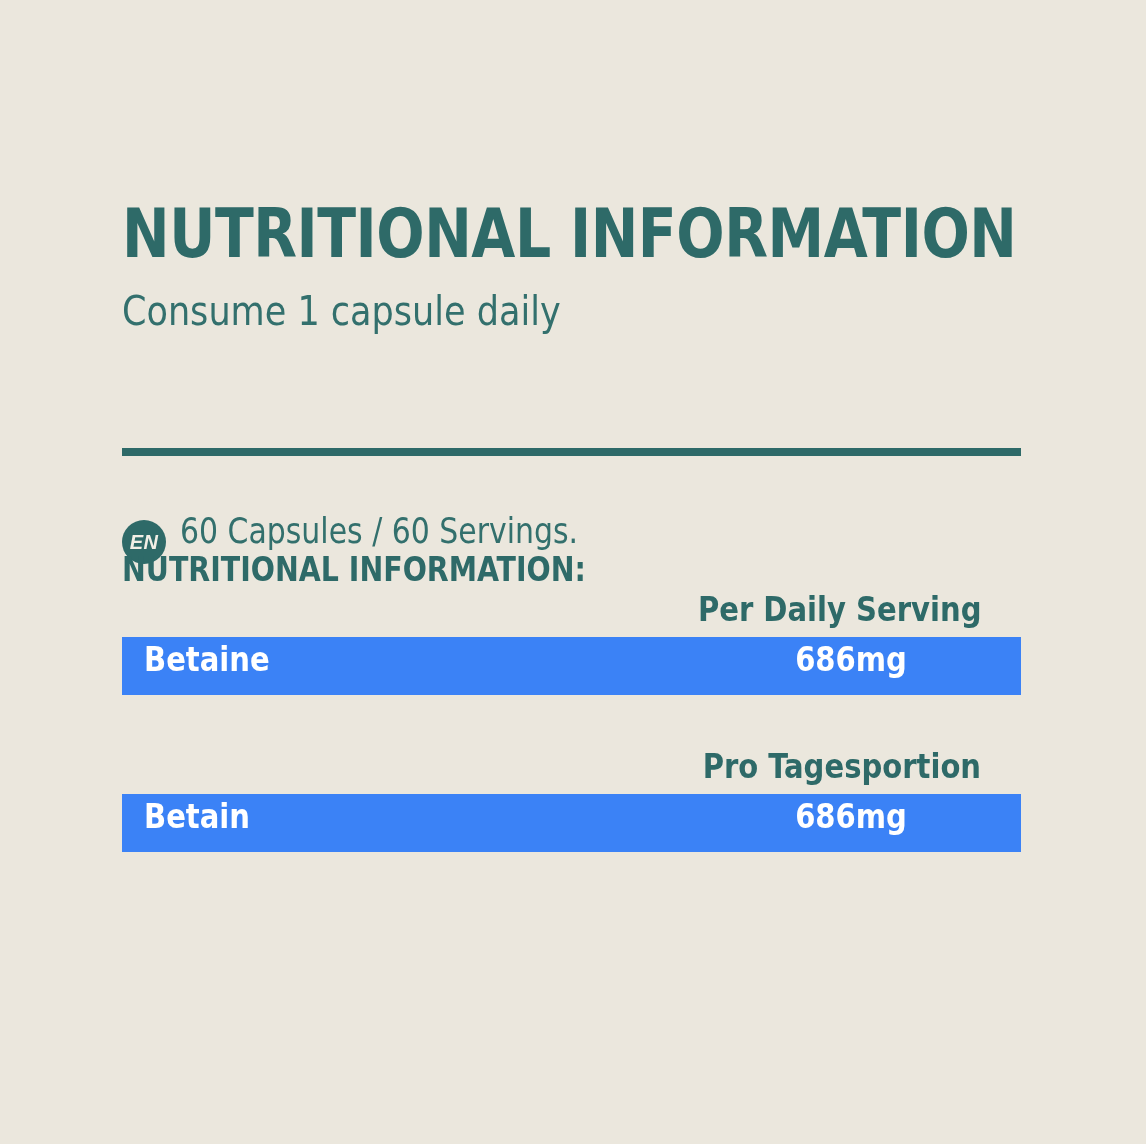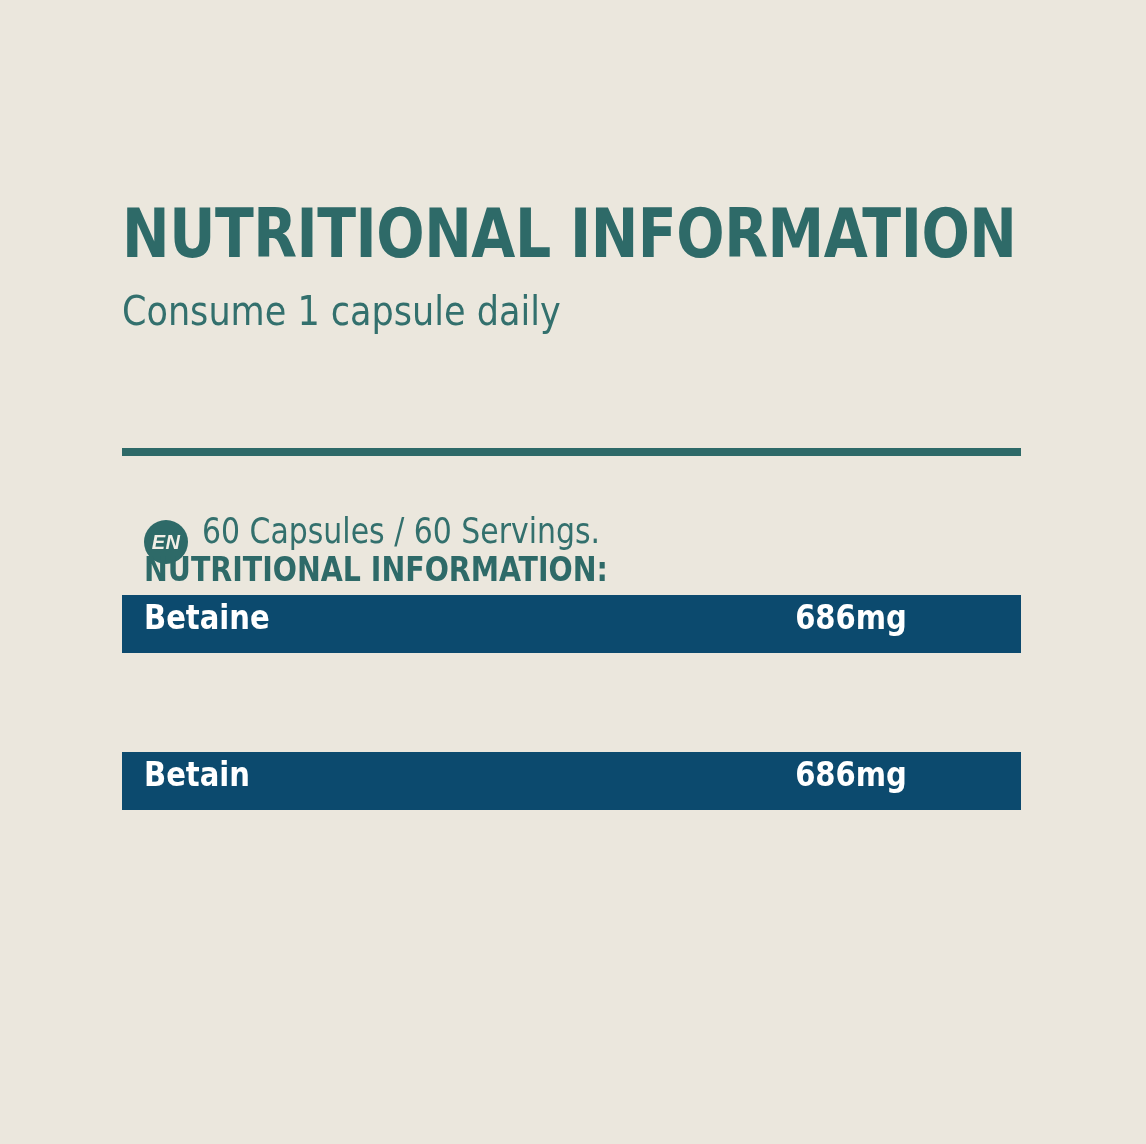--- a/index.html
+++ b/index.html
@@ -68,21 +68,20 @@
     left: 122px;
     width: 899px;
   }
   .section-en { top: 512px; }
   .section-de { top: 744px; }
 
   .section-head {
     position: relative;
     padding-left: 58px;
     min-height: 44px;
-    margin-left: 22px;
   }
   .lang-badge {
     position: absolute;
     left: 0;
     top: 8px;
     width: 44px;
     height: 44px;
     border-radius: 50%;
     background: #2e6a68;
     color: #f2efe6;
@@ -136,21 +135,21 @@
     white-space: nowrap;
   }
 
   
   .nutrient-row {
     margin-top: 8px;
     display: flex;
     align-items: center;
     justify-content: space-between;
     height: 58px;
-    background: #0c4a6e;
+    background: #3b82f6;
     padding: 0 0 14px 22px;
     box-sizing: border-box;
   }
   .nutrient-name {
     font-family: "DejaVu Sans Condensed", "Liberation Sans Narrow", "Liberation Sans", sans-serif;
     font-weight: 700;
     font-size: 34px;
     line-height: 38px;
     color: #ffffff;
     transform: scaleX(0.95);
@@ -180,26 +179,32 @@
   </div>
 
   <div class="divider"></div>
 
   <div class="lang-section section-en">
     <div class="section-head">
       <div class="lang-badge">EN</div>
       <div class="serving-line">60 Capsules / 60 Servings.</div>
       <div class="section-caption">NUTRITIONAL INFORMATION:</div>
     </div>
+    <div class="col-heading-row">
+      <span class="col-heading">Per Daily Serving</span>
+    </div>
     <div class="nutrient-row">
       <span class="nutrient-name">Betaine</span>
       <span class="nutrient-value">686mg</span>
     </div>
   </div>
 
   <div class="lang-section section-de">
+    <div class="col-heading-row">
+      <span class="col-heading">Pro Tagesportion</span>
+    </div>
     <div class="nutrient-row">
       <span class="nutrient-name">Betain</span>
       <span class="nutrient-value">686mg</span>
     </div>
   </div>
 
 </div>
 
 </body></html>

